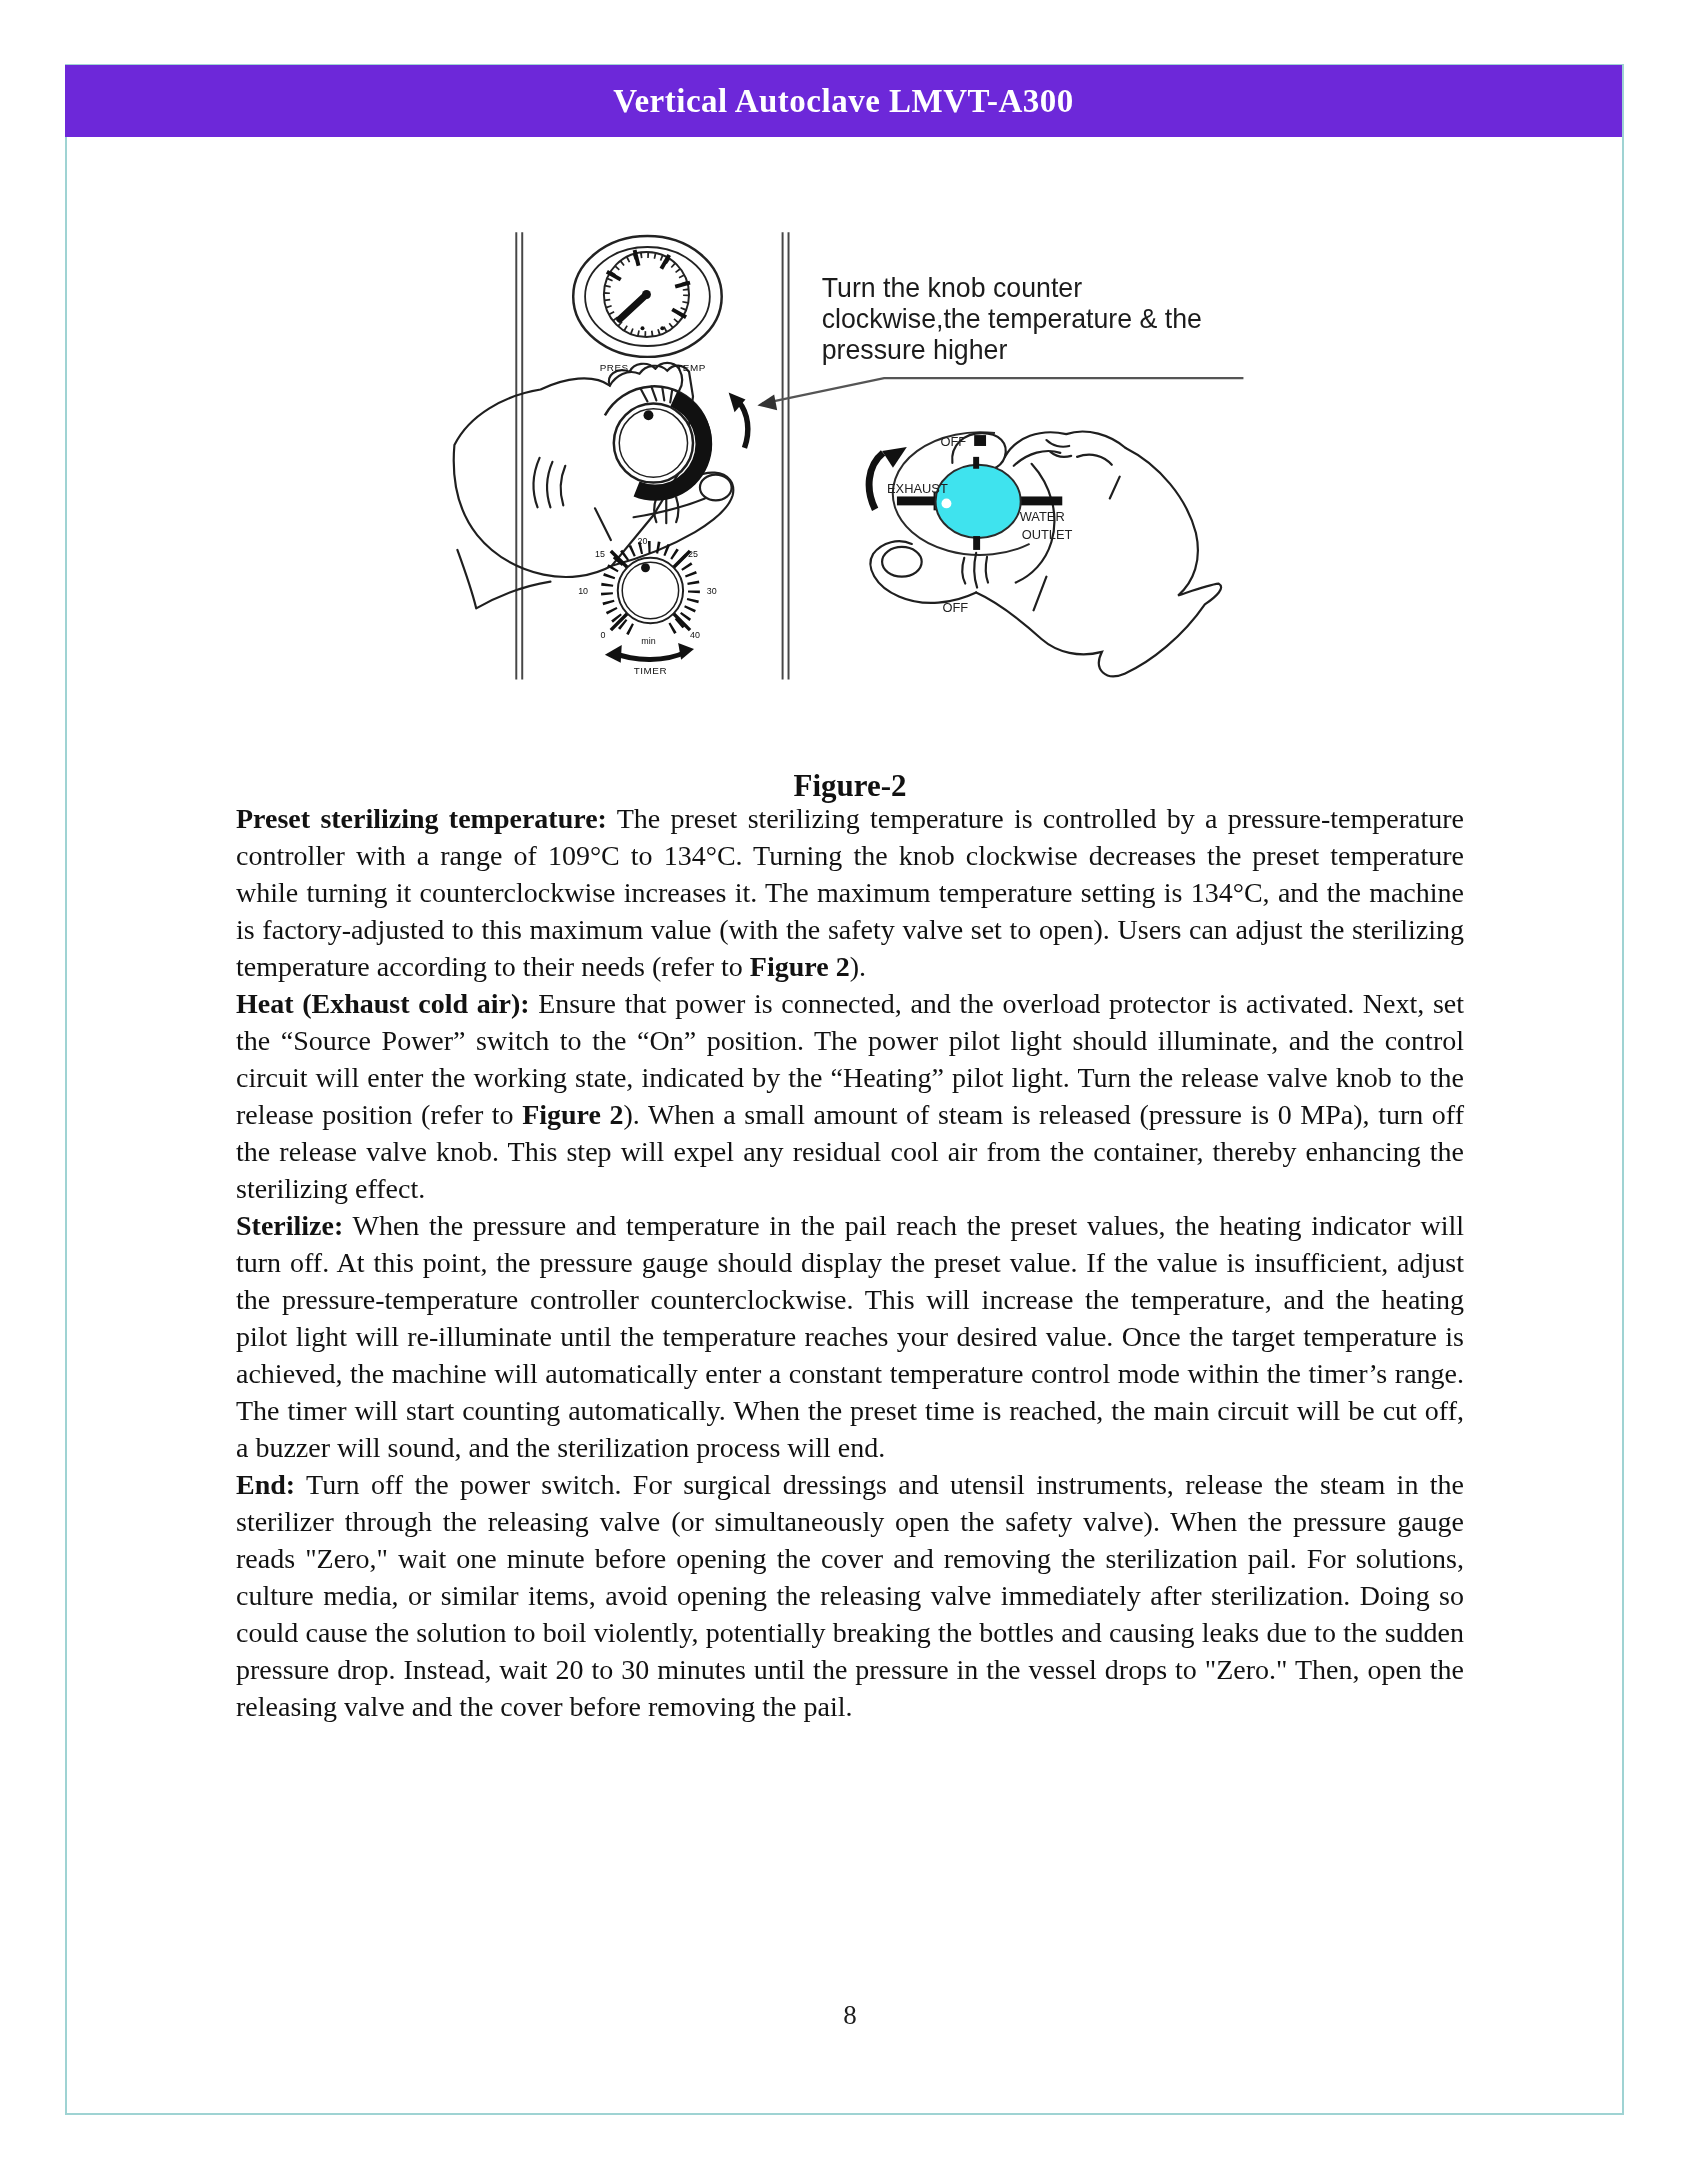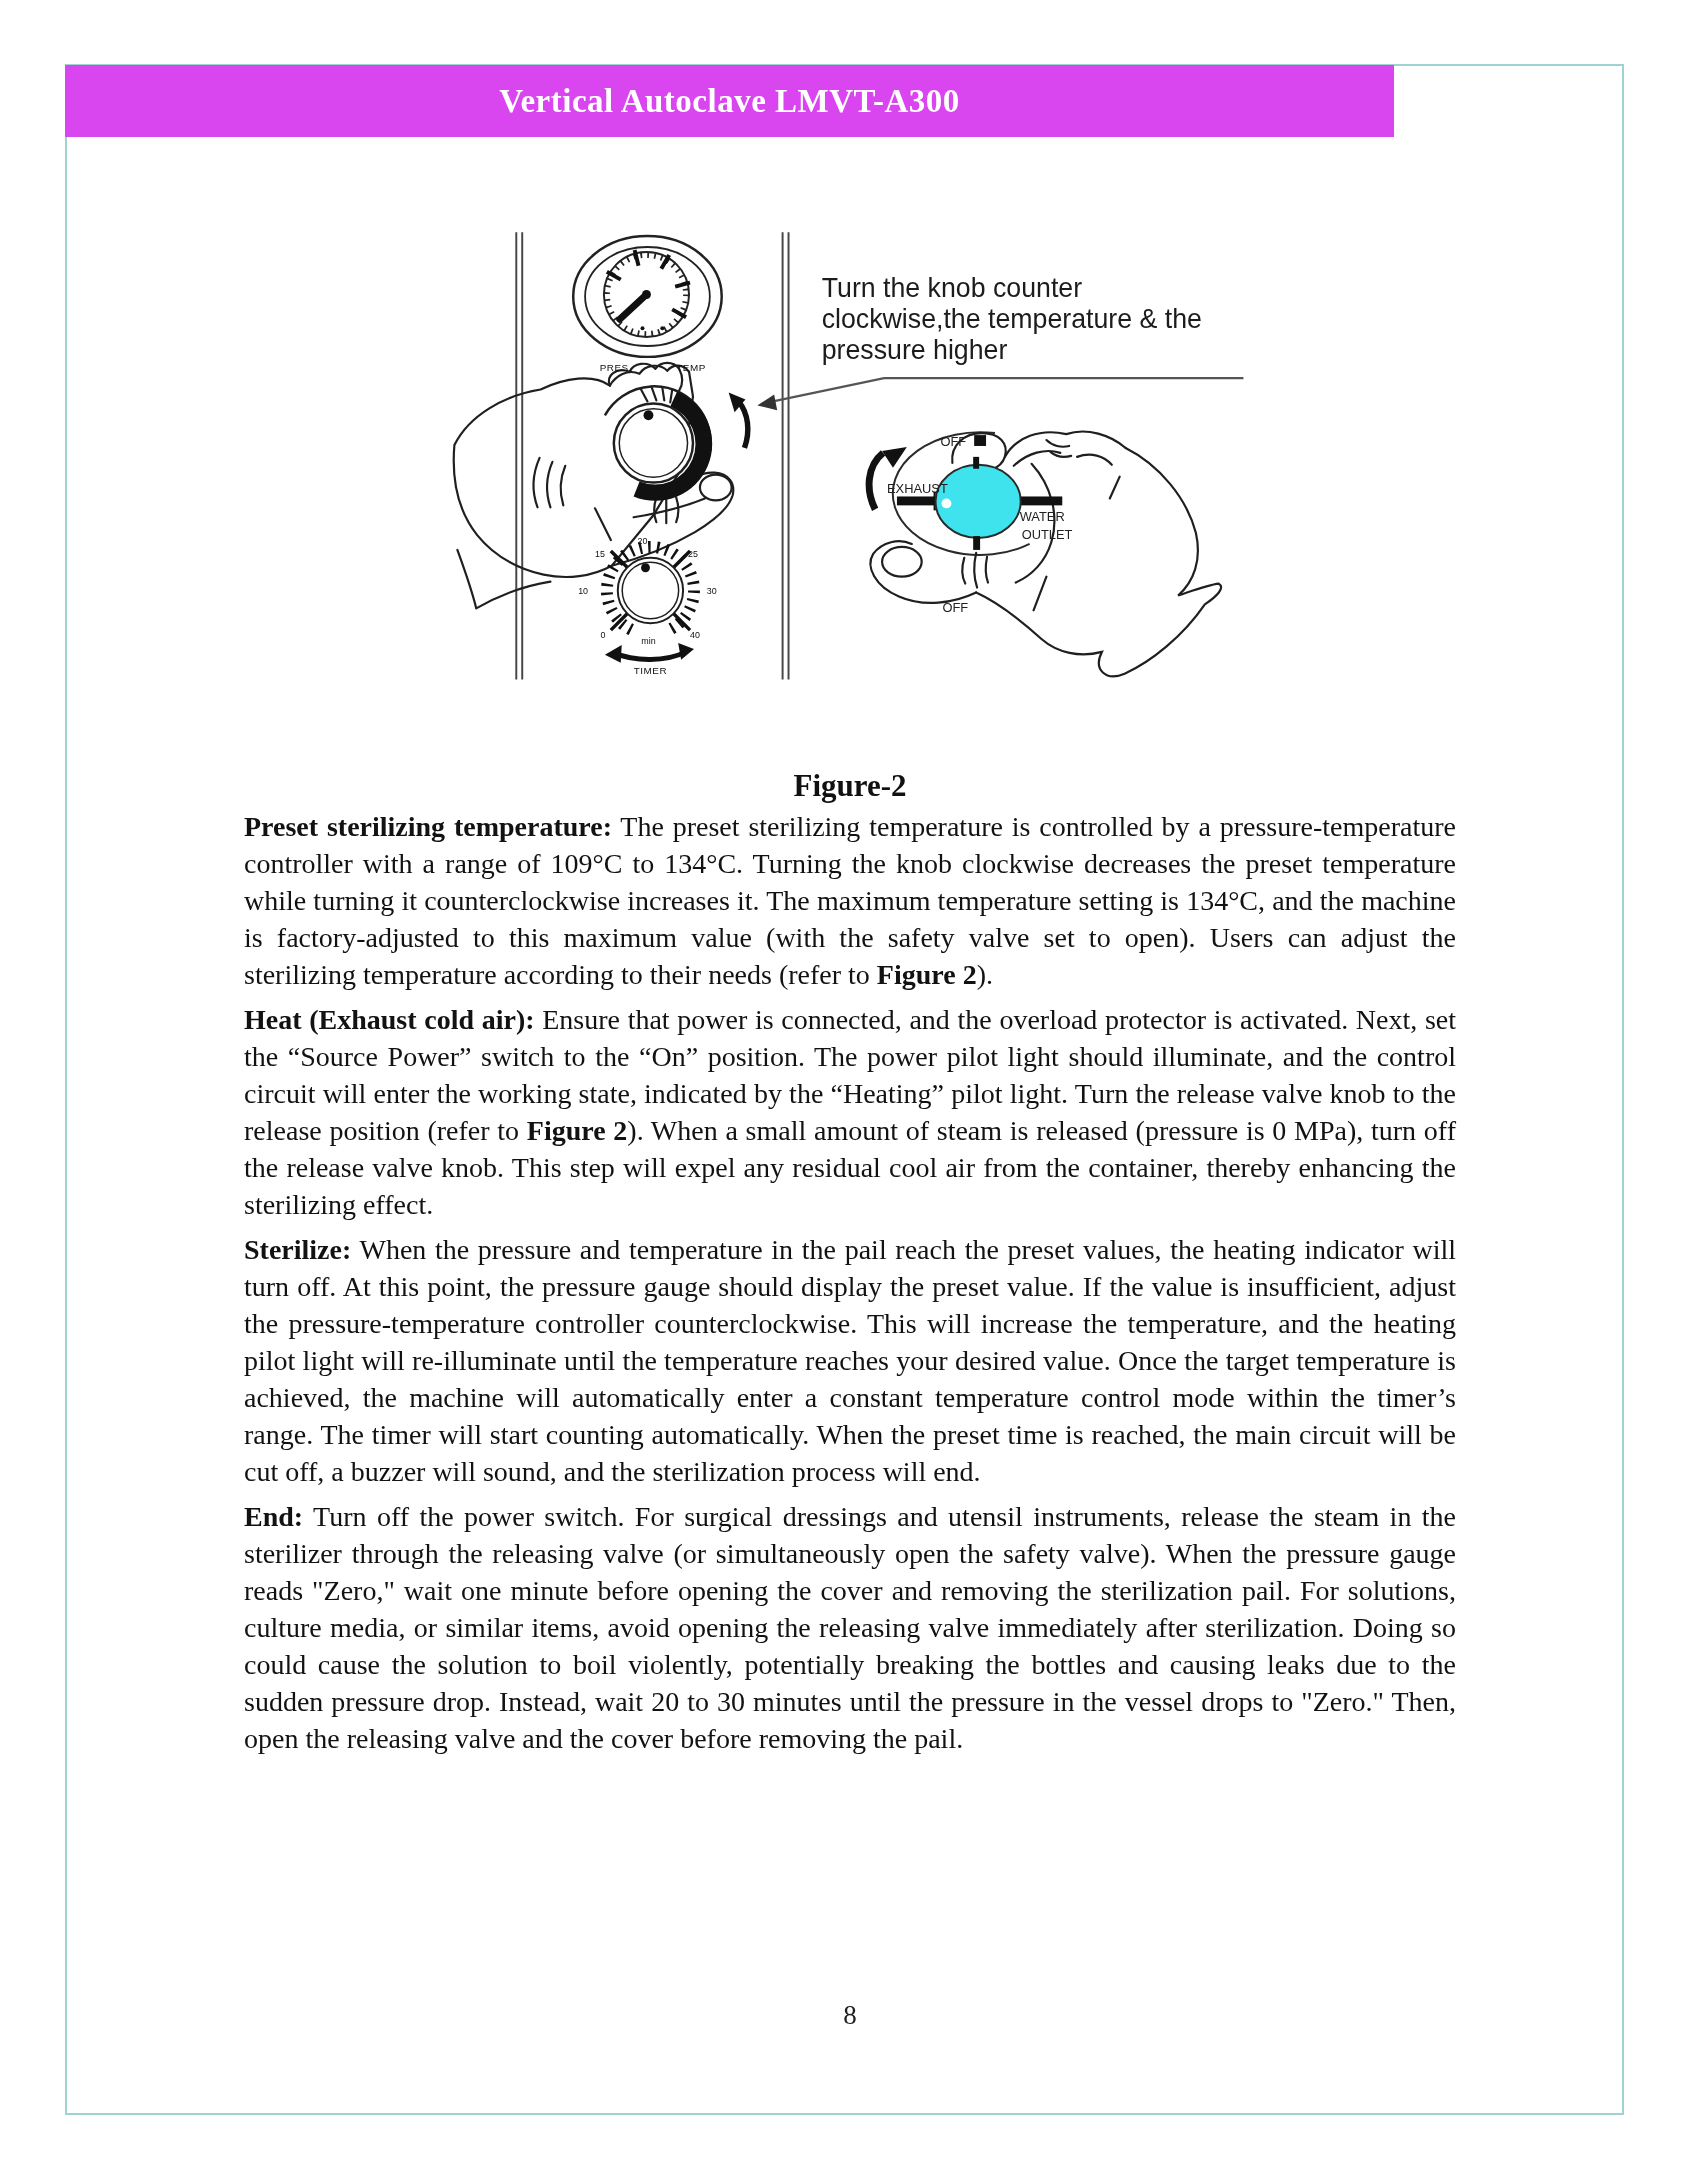--- a/index.html
+++ b/index.html
@@ -1,23 +1,23 @@
 <!DOCTYPE html>
 <html><head>
 <meta charset="utf-8">
 <style>
   html,body{margin:0;padding:0;background:#ffffff;}
   body{width:1683px;height:2178px;position:relative;font-family:"Liberation Serif",serif;}
   .page-border{position:absolute;left:65px;top:64px;width:1555px;height:2047px;border:2px solid #9fd3d3;background:#ffffff;}
-  .header-bar{position:absolute;left:65px;top:65px;width:1329px;height:72px;background:#d946ef;display:flex;align-items:center;justify-content:center;}
+  .header-bar{position:absolute;left:65px;top:65px;width:1557px;height:72px;background:#6d28d9;display:flex;align-items:center;justify-content:center;}
   .header-title{color:#ffffff;font-family:"Liberation Serif",serif;font-weight:700;font-size:33px;letter-spacing:0.5px;}
   .figure-wrap{position:absolute;left:396px;top:223px;width:891px;height:540px;}
   .figure-caption{position:absolute;left:236px;top:720px;width:1228px;text-align:center;font-weight:700;font-size:31px;color:#111;margin-top:48px;}
   .content{position:absolute;left:236px;top:800px;width:1228px;font-size:28px;line-height:37px;color:#121212;text-align:justify;}
-  .content p{margin:8px;}
+  .content p{margin:0;}
   .content b{font-weight:700;}
   .page-number{position:absolute;left:236px;top:2000px;width:1228px;text-align:center;font-size:27px;color:#1d1d1d;}
   svg text{font-family:"Liberation Sans",sans-serif;}
   .ann{font-size:27px;fill:#1c1c1c;}
   .lbl{font-size:13px;fill:#222;}
   .lbl-sm{font-size:10px;fill:#111;letter-spacing:.5px;}
   .tick-num{font-size:9px;fill:#111;}
   .ln{stroke:#474747;stroke-width:2;}
   .art{fill:none;stroke:#1f1f1f;stroke-width:2.2;stroke-linecap:round;}
 </style>

